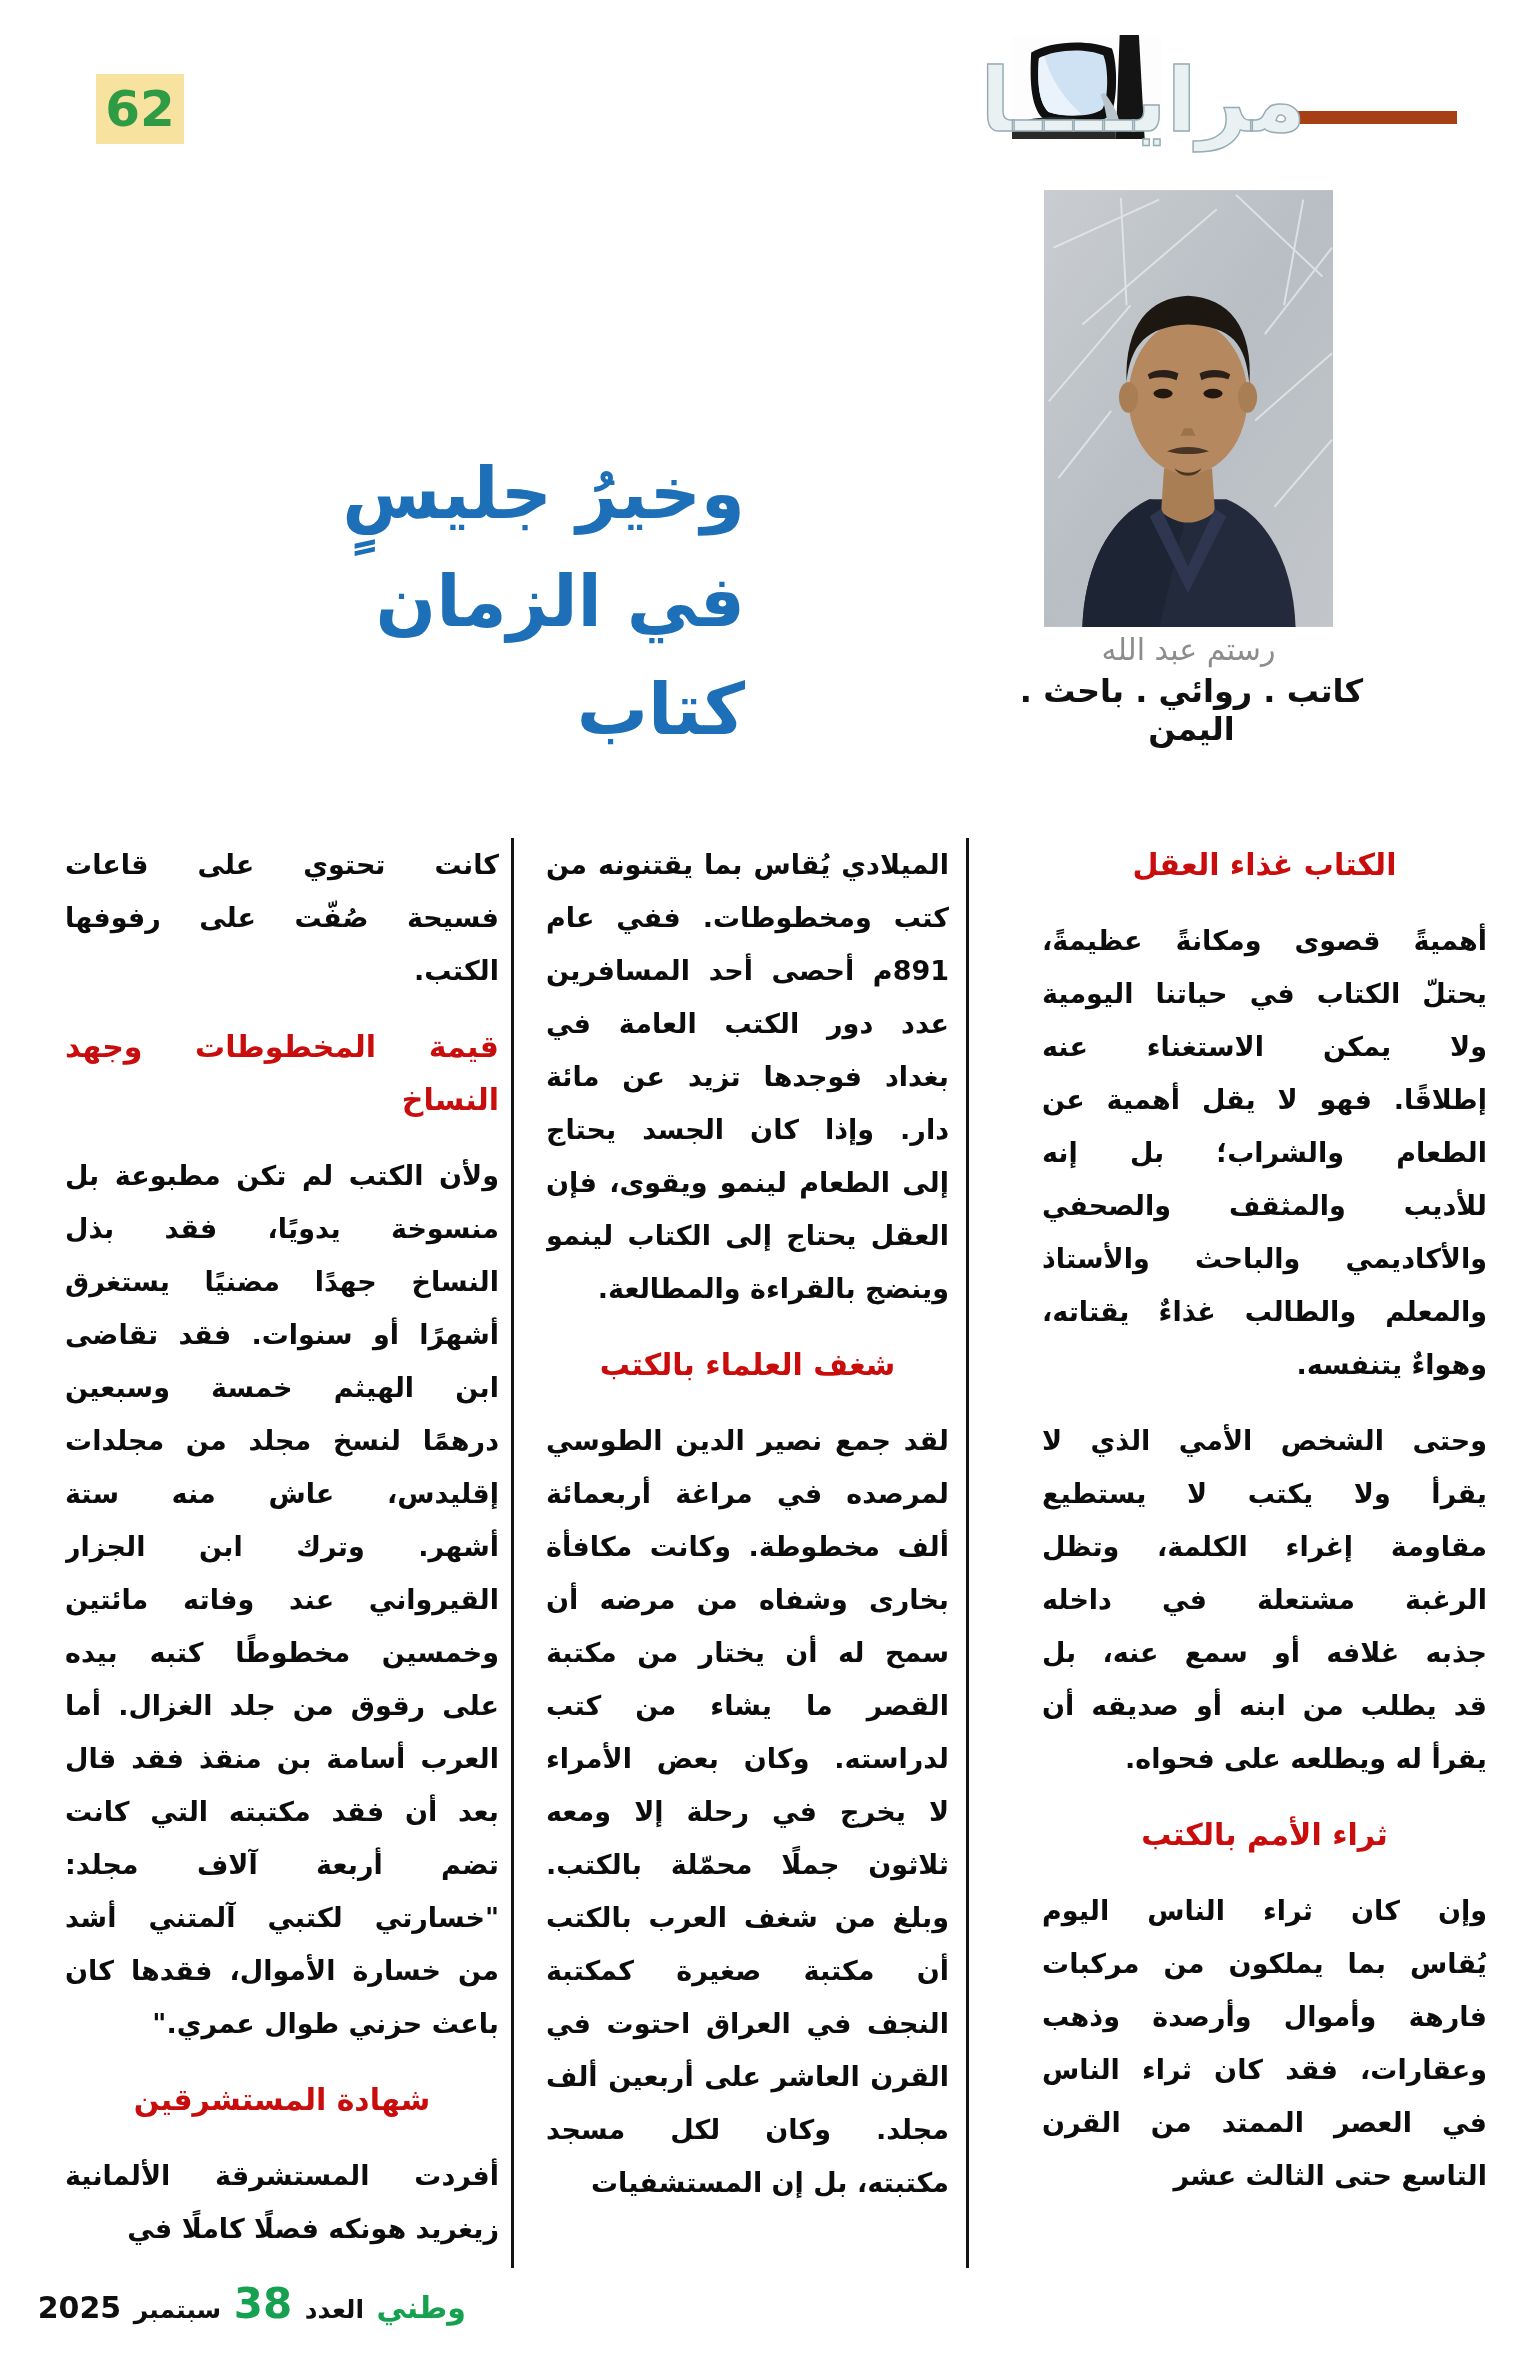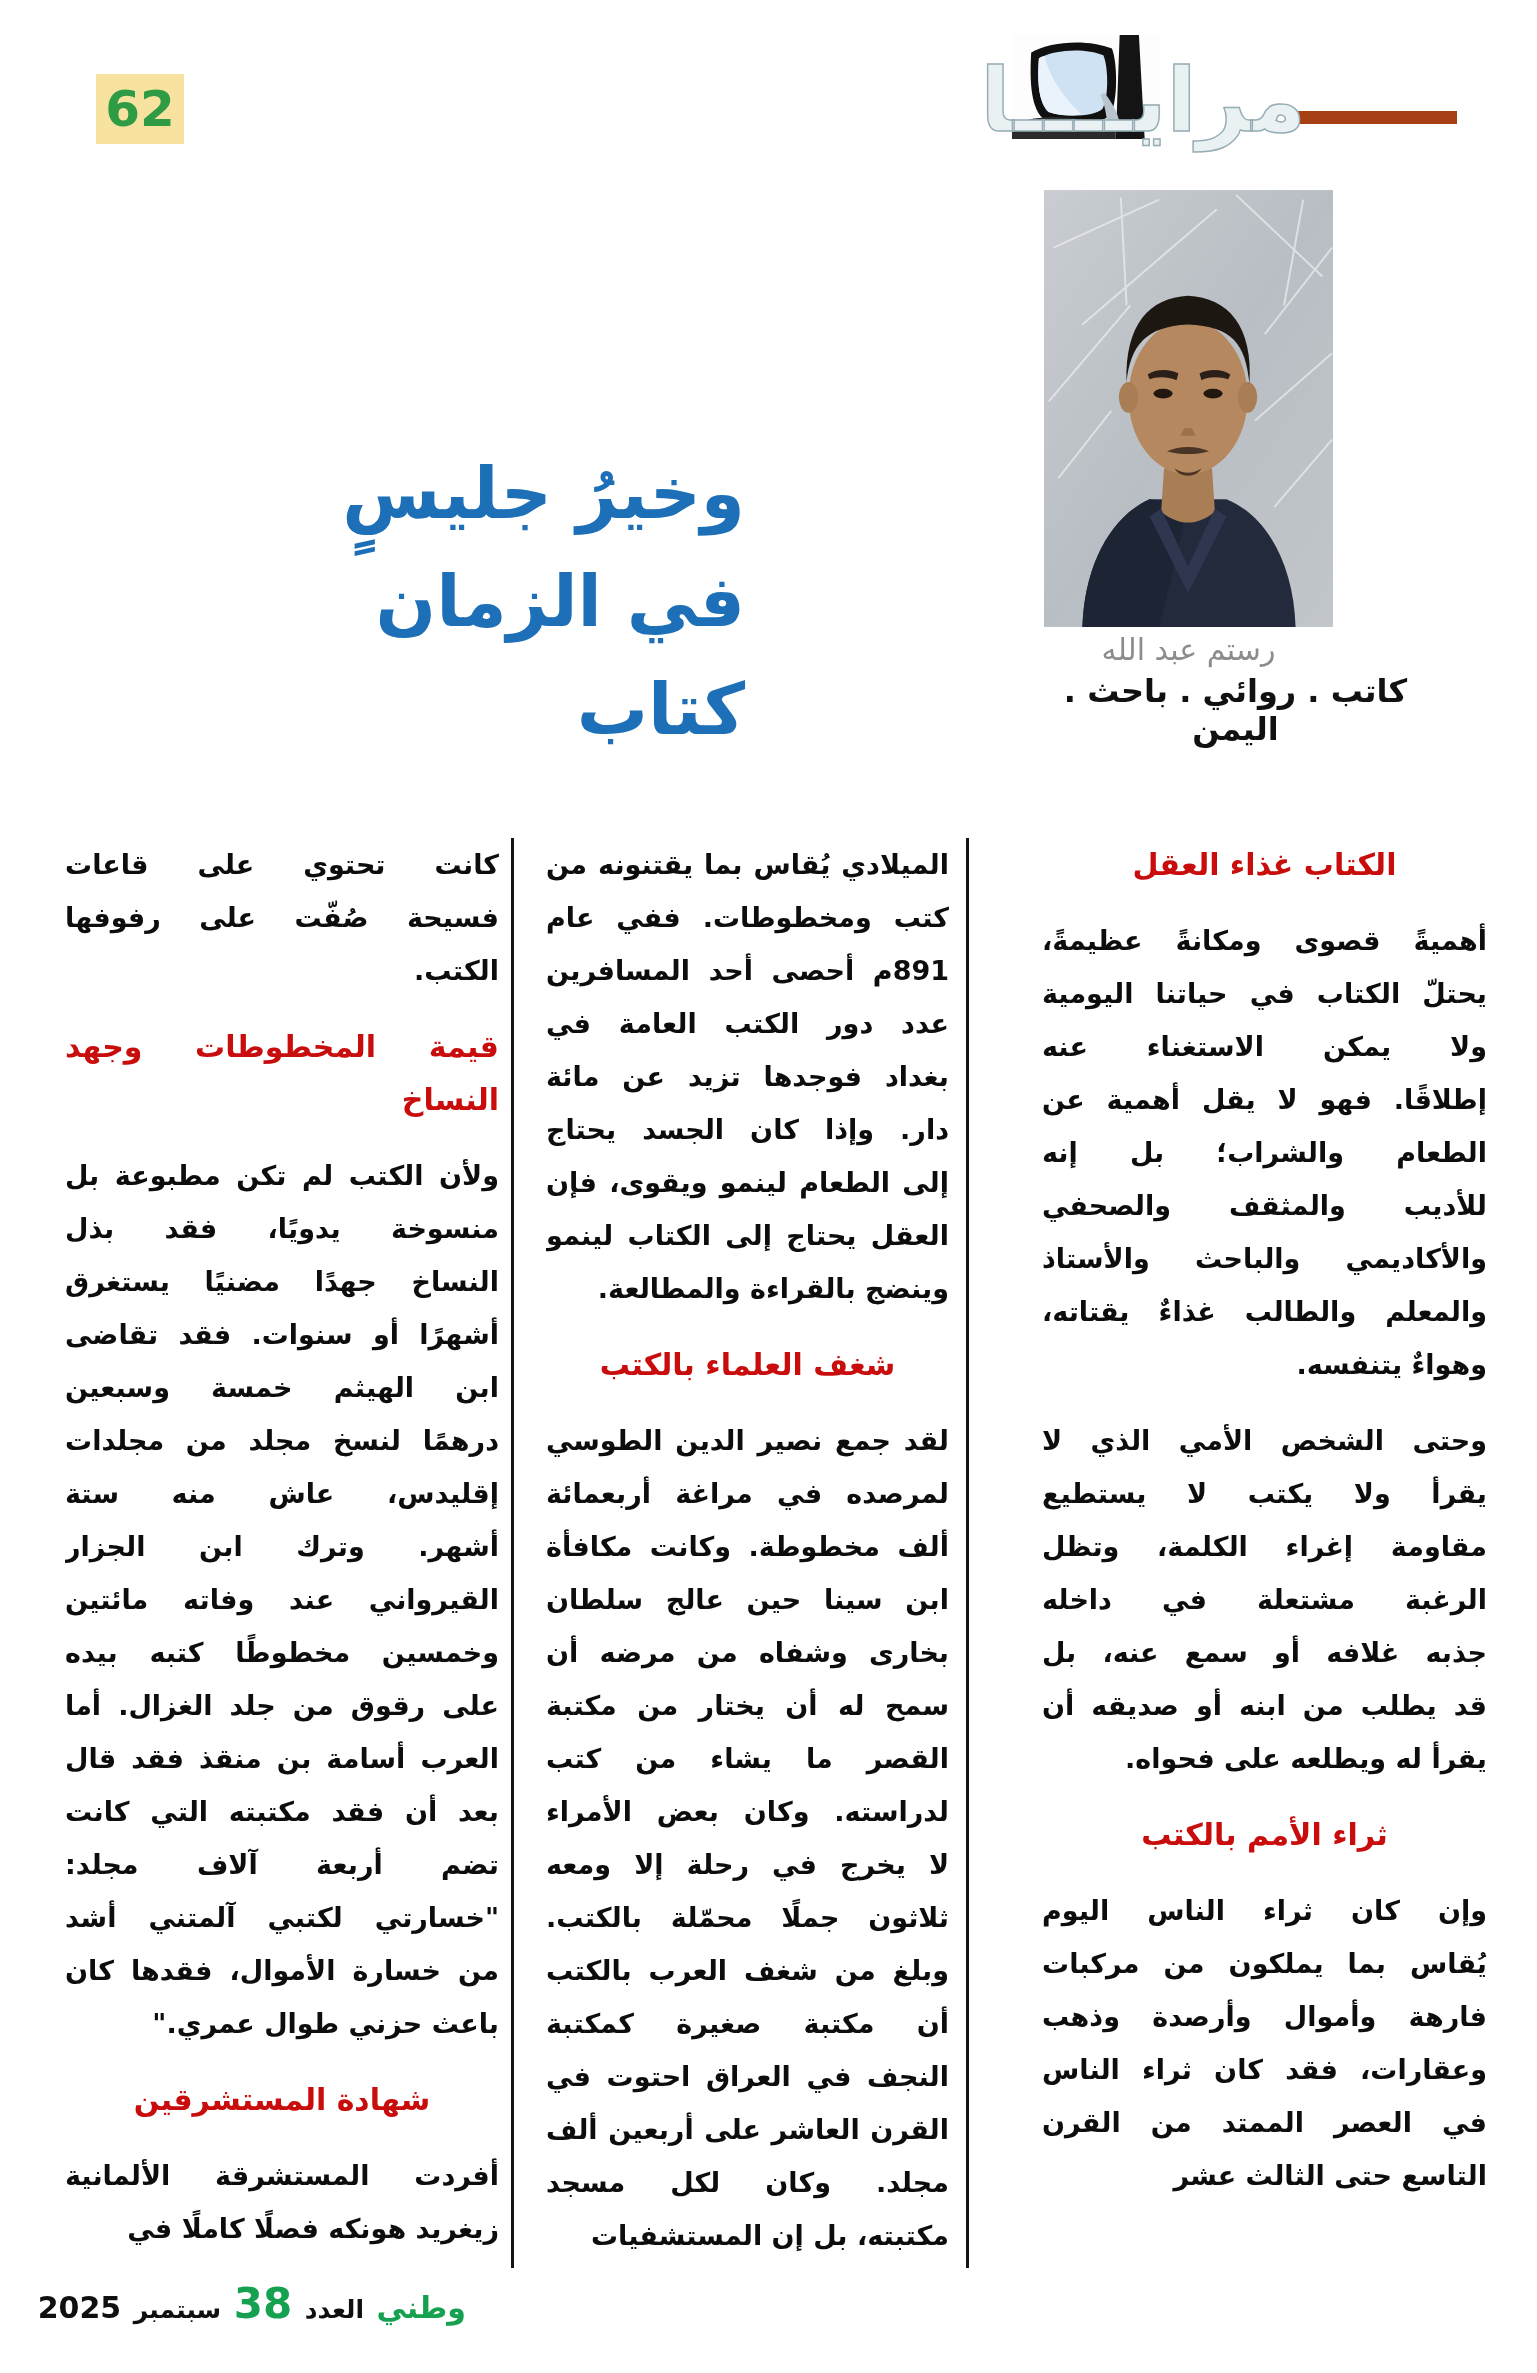--- a/index.html
+++ b/index.html
@@ -15,21 +15,21 @@
   #section-logo{position:absolute;left:946px;top:48px;width:360px;height:115px;
     direction:rtl;text-align:right;font-size:88px;font-weight:bold;line-height:106px;
     color:#eaf1f3;-webkit-text-stroke:1.4px #96adb5;text-shadow:0 0 1px #96adb5;z-index:3;}
   #mirror-photo{position:absolute;left:1012px;top:35px;z-index:2;}
   #accent-bar{position:absolute;left:1297px;top:111px;width:160px;height:12.5px;background:#a63f14;z-index:1;}
 
   
   #author-photo{position:absolute;left:1044px;top:190px;z-index:1;}
   #author-name{position:absolute;left:1044px;top:632px;width:289px;text-align:center;
     color:#8c8c8c;font-size:30px;font-weight:normal;direction:rtl;}
-  #author-bio{position:absolute;left:1034px;top:672px;width:403px;text-align:center;
+  #author-bio{position:absolute;left:990px;top:672px;width:403px;text-align:center;
     color:#111;font-size:32px;font-weight:bold;direction:rtl;}
 
   
   #article-title{position:absolute;left:207px;top:440px;width:538px;text-align:right;direction:rtl;
     color:#1d70b7;font-weight:bold;font-size:71px;line-height:108px;}
 
   
   .col{position:absolute;top:838px;height:1441px;overflow:hidden;}
   #col-right{left:1042px;width:445px;}
   #col-middle{left:546px;width:403px;}
@@ -175,21 +175,20 @@
         <div class="line p-line">العقل يحتاج إلى الكتاب لينمو</div>
         <div class="line p-line last">وينضج بالقراءة والمطالعة.</div>
       </div>
       <div class="block heading">
         <div class="line h-line center">شغف العلماء بالكتب</div>
       </div>
       <div class="block paragraph">
         <div class="line p-line">لقد جمع نصير الدين الطوسي</div>
         <div class="line p-line">لمرصده في مراغة أربعمائة</div>
         <div class="line p-line">ألف مخطوطة. وكانت مكافأة</div>
-        <div class="line p-line">ابن سينا حين عالج سلطان</div>
         <div class="line p-line">بخارى وشفاه من مرضه أن</div>
         <div class="line p-line">سمح له أن يختار من مكتبة</div>
         <div class="line p-line">القصر ما يشاء من كتب</div>
         <div class="line p-line">لدراسته. وكان بعض الأمراء</div>
         <div class="line p-line">لا يخرج في رحلة إلا ومعه</div>
         <div class="line p-line">ثلاثون جملًا محمّلة بالكتب.</div>
         <div class="line p-line">وبلغ من شغف العرب بالكتب</div>
         <div class="line p-line">أن مكتبة صغيرة كمكتبة</div>
         <div class="line p-line">النجف في العراق احتوت في</div>
         <div class="line p-line">القرن العاشر على أربعين ألف</div>

